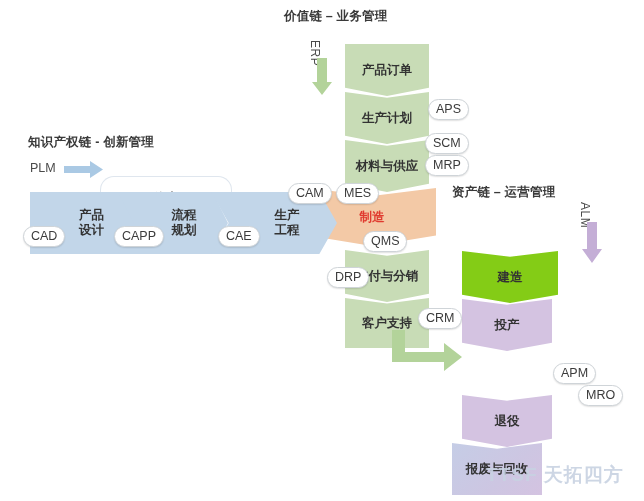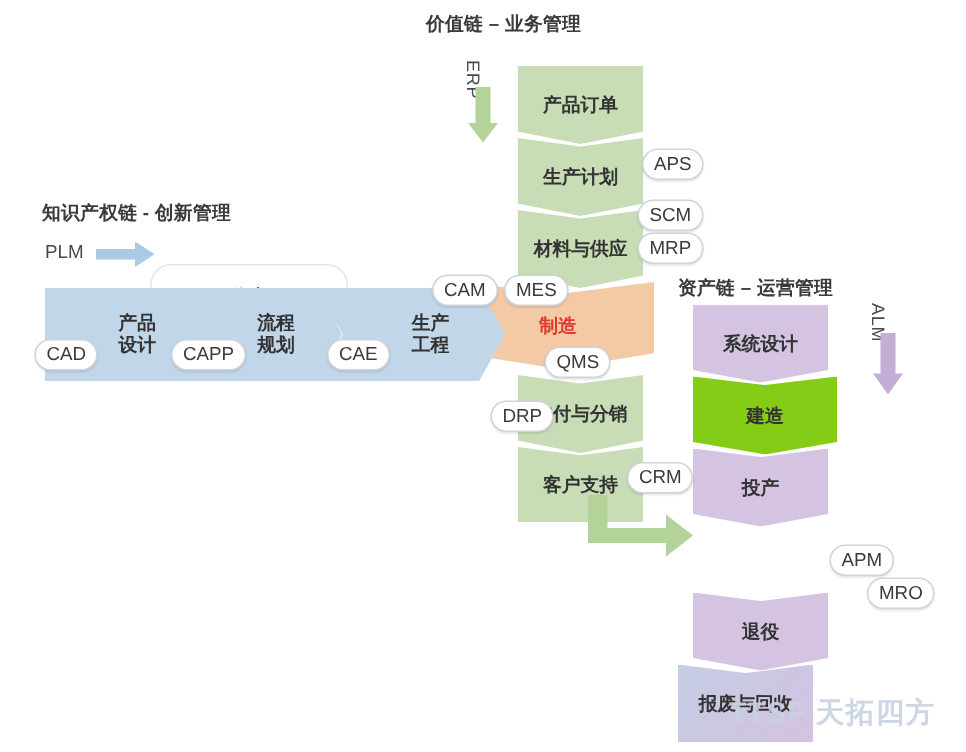--- a/index.html
+++ b/index.html
@@ -206,25 +206,20 @@
 
   <div class="pill" style="left:288px;top:183px;">CAM</div>
 
   <div class="chain-title abs" style="left:452px;top:184px;">资产链 – 运营管理</div>
 
   <div class="vlabel" style="left:592px;top:202px;">ALM</div>
   <svg class="arrow-down" style="left:581px;top:222px;" width="22" height="42" viewBox="0 0 22 42">
     <path d="M6,0 L16,0 L16,27 L21,27 L11,41 L1,27 L6,27 Z" fill="#c4aed6"></path>
   </svg>
 
-  <div class="vchev top" style="left:462px;top:203px;width:90px;height:52px;background:#d4c3e1;">
-    <div>
-      <span>系统</span><span>设计</span>
-    </div>
-  </div>
 
   <div class="vchev" style="left:462px;top:251px;width:96px;height:52px;background:#84cc16;">
     <div>
       <span>建造</span>
     </div>
   </div>
 
   <div class="vchev" style="left:462px;top:299px;width:90px;height:52px;background:#d4c3e1;">
     <div>
       <span>投产</span>

